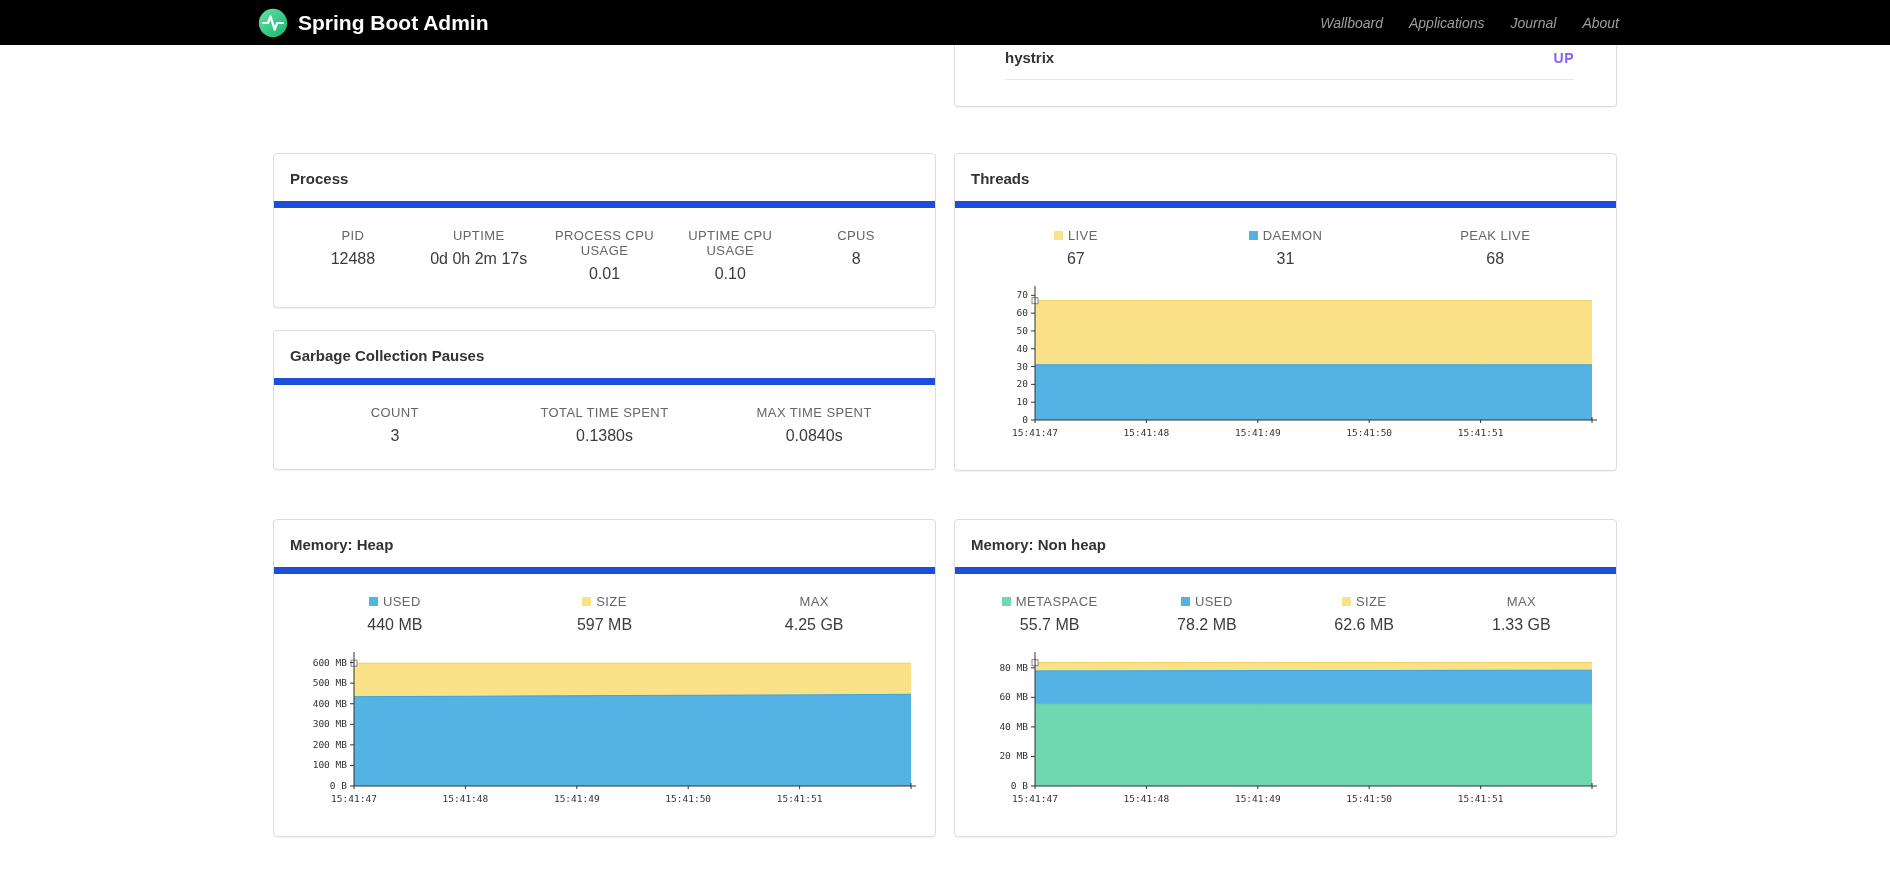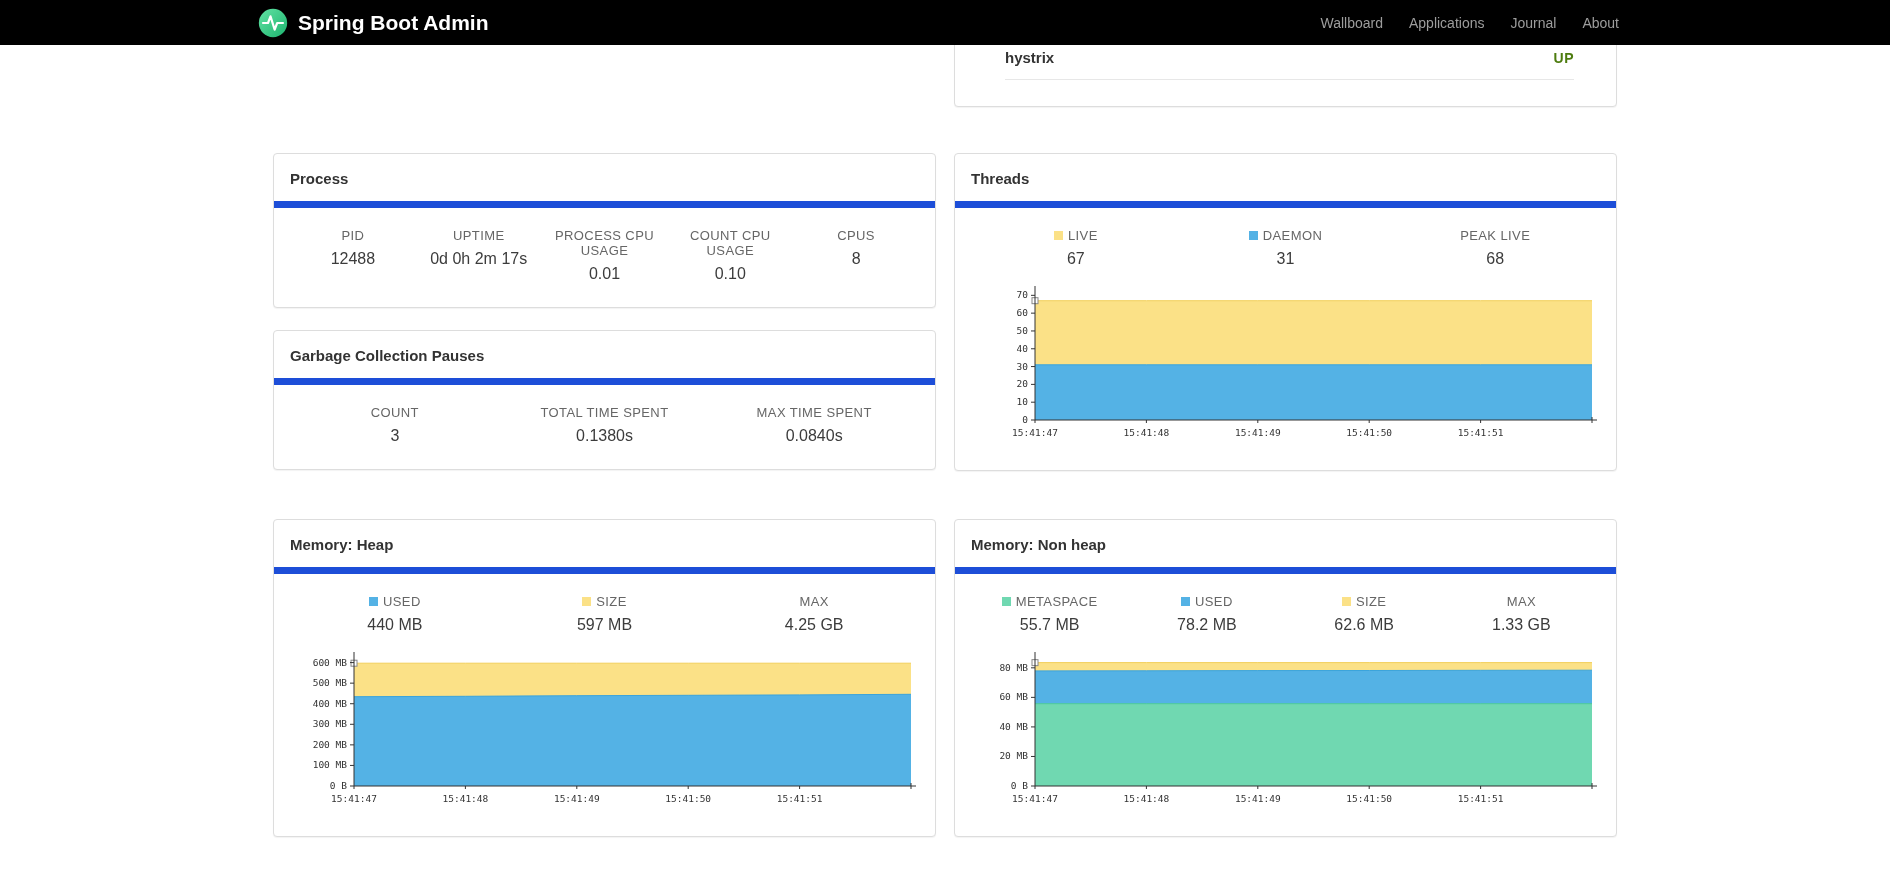--- a/index.html
+++ b/index.html
@@ -14,21 +14,21 @@
   
   .navbar {
     position: fixed; top: 0; left: 0; right: 0; height: 45px;
     background: #000000; z-index: 100;
     display: flex; align-items: center;
   }
   .navbar-inner { width: 1374px; margin: 0 auto; display: flex; align-items: center; }
   .brand { display: flex; align-items: center; gap: 10px; color: #fff; font-size: 21px; font-weight: bold; cursor: pointer; }
   .brand-logo { display: flex; align-items: center; }
   .nav-links { margin-left: auto; display: flex; align-items: center; }
-  .nav-link { color: #9d9d9d; font-size: 14px; padding: 0 13px; text-decoration: none; cursor: pointer; }
+  .nav-link { color: #9d9d9d; font-size: 14px; padding: 0 13px; text-decoration: none; cursor: pointer; font-style: italic; }
 
   
   .container { width: 1344px; margin: 0 auto; }
   .row { display: flex; gap: 18px; }
   .col { width: 663px; flex: 0 0 663px; }
   .row-health { height: 63px; margin-bottom: 45px; }
   .row-mid { margin-bottom: 48px; }
   .stack > .panel + .panel { margin-top: 22px; }
 
   
@@ -95,21 +95,21 @@
 </nav>
 
 <div class="container">
 
   <div class="row row-health">
     <div class="col"></div>
     <div class="col">
       <div class="panel health-panel">
         <div class="health-row">
           <span class="health-name">hystrix</span>
-          <span class="health-status" style="color: #4d7c0f;">UP</span>
+          <span class="health-status" style="color: #8b5cf6;">UP</span>
         </div>
       </div>
     </div>
   </div>
 
   <div class="row row-mid">
     <div class="col stack">
 
       <section class="panel">
         <div class="panel-heading">Process</div>
@@ -128,21 +128,21 @@
               <div class="metric-value">0d 0h 2m 17s</div>
             </div>
             <div class="metric">
               <div class="metric-label">
                   <span>PROCESS CPU USAGE</span>
                 </div>
               <div class="metric-value">0.01</div>
             </div>
             <div class="metric">
               <div class="metric-label">
-                  <span>COUNT CPU USAGE</span>
+                  <span>UPTIME CPU USAGE</span>
                 </div>
               <div class="metric-value">0.10</div>
             </div>
             <div class="metric">
               <div class="metric-label">
                   <span>CPUS</span>
                 </div>
               <div class="metric-value">8</div>
             </div>
           </div>

